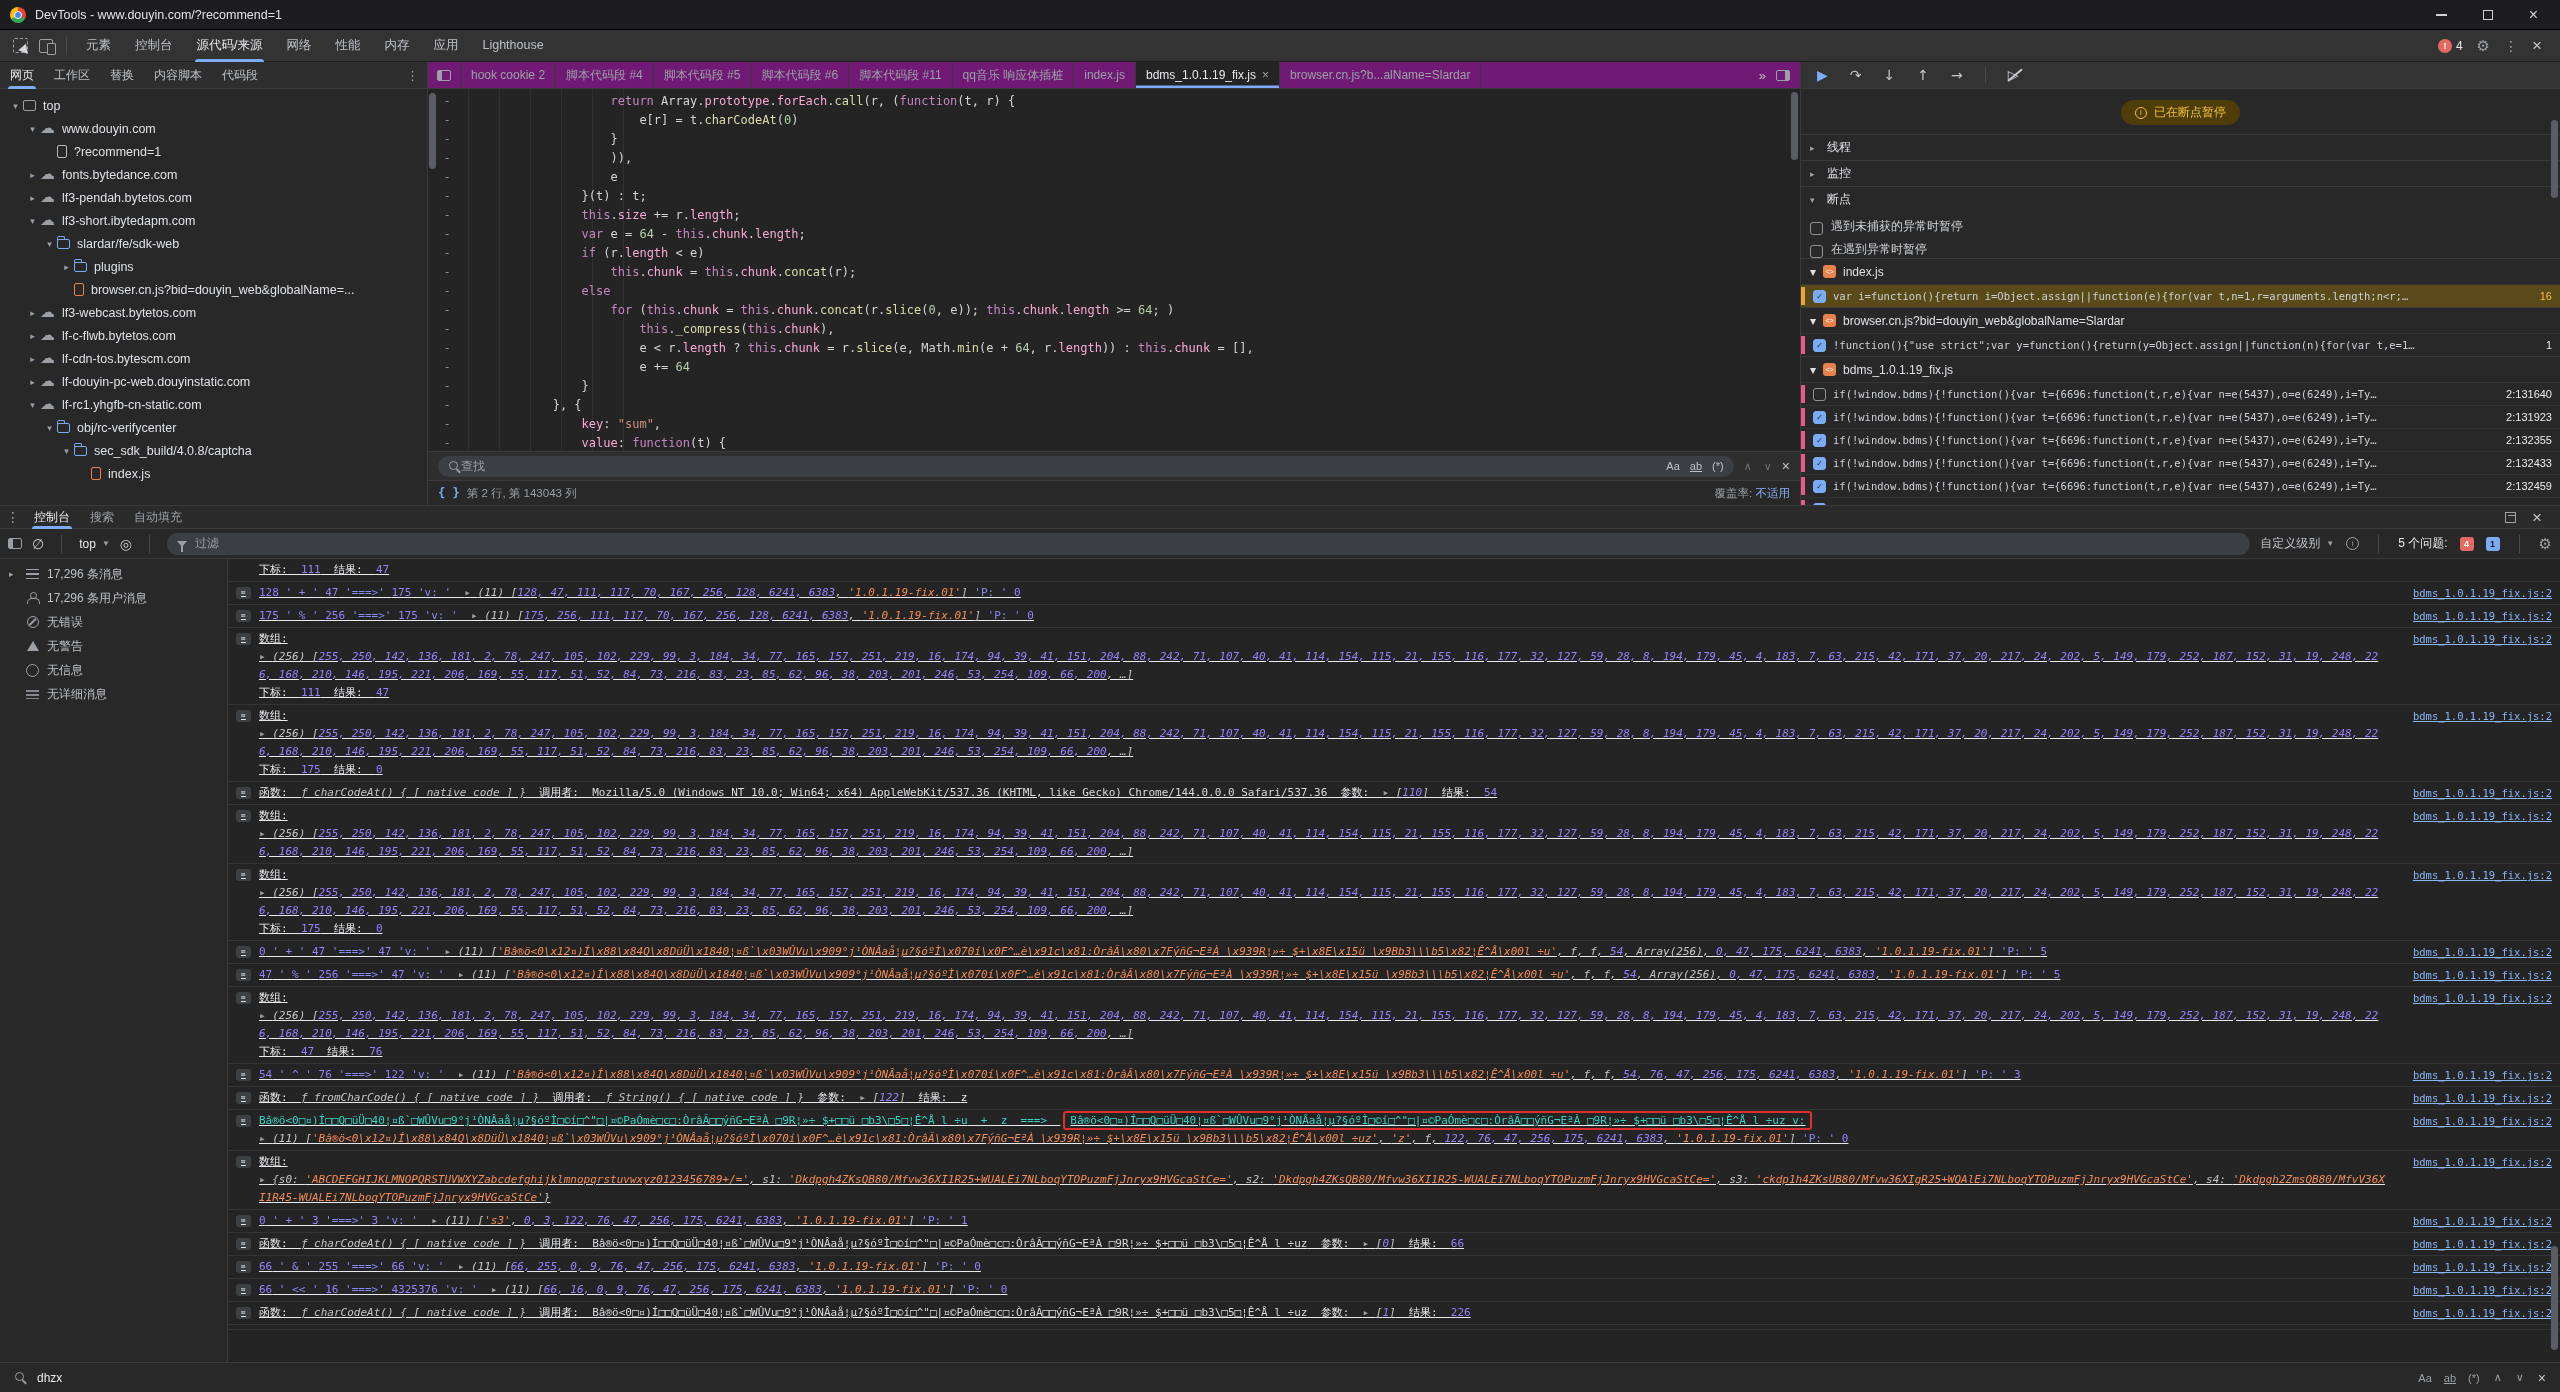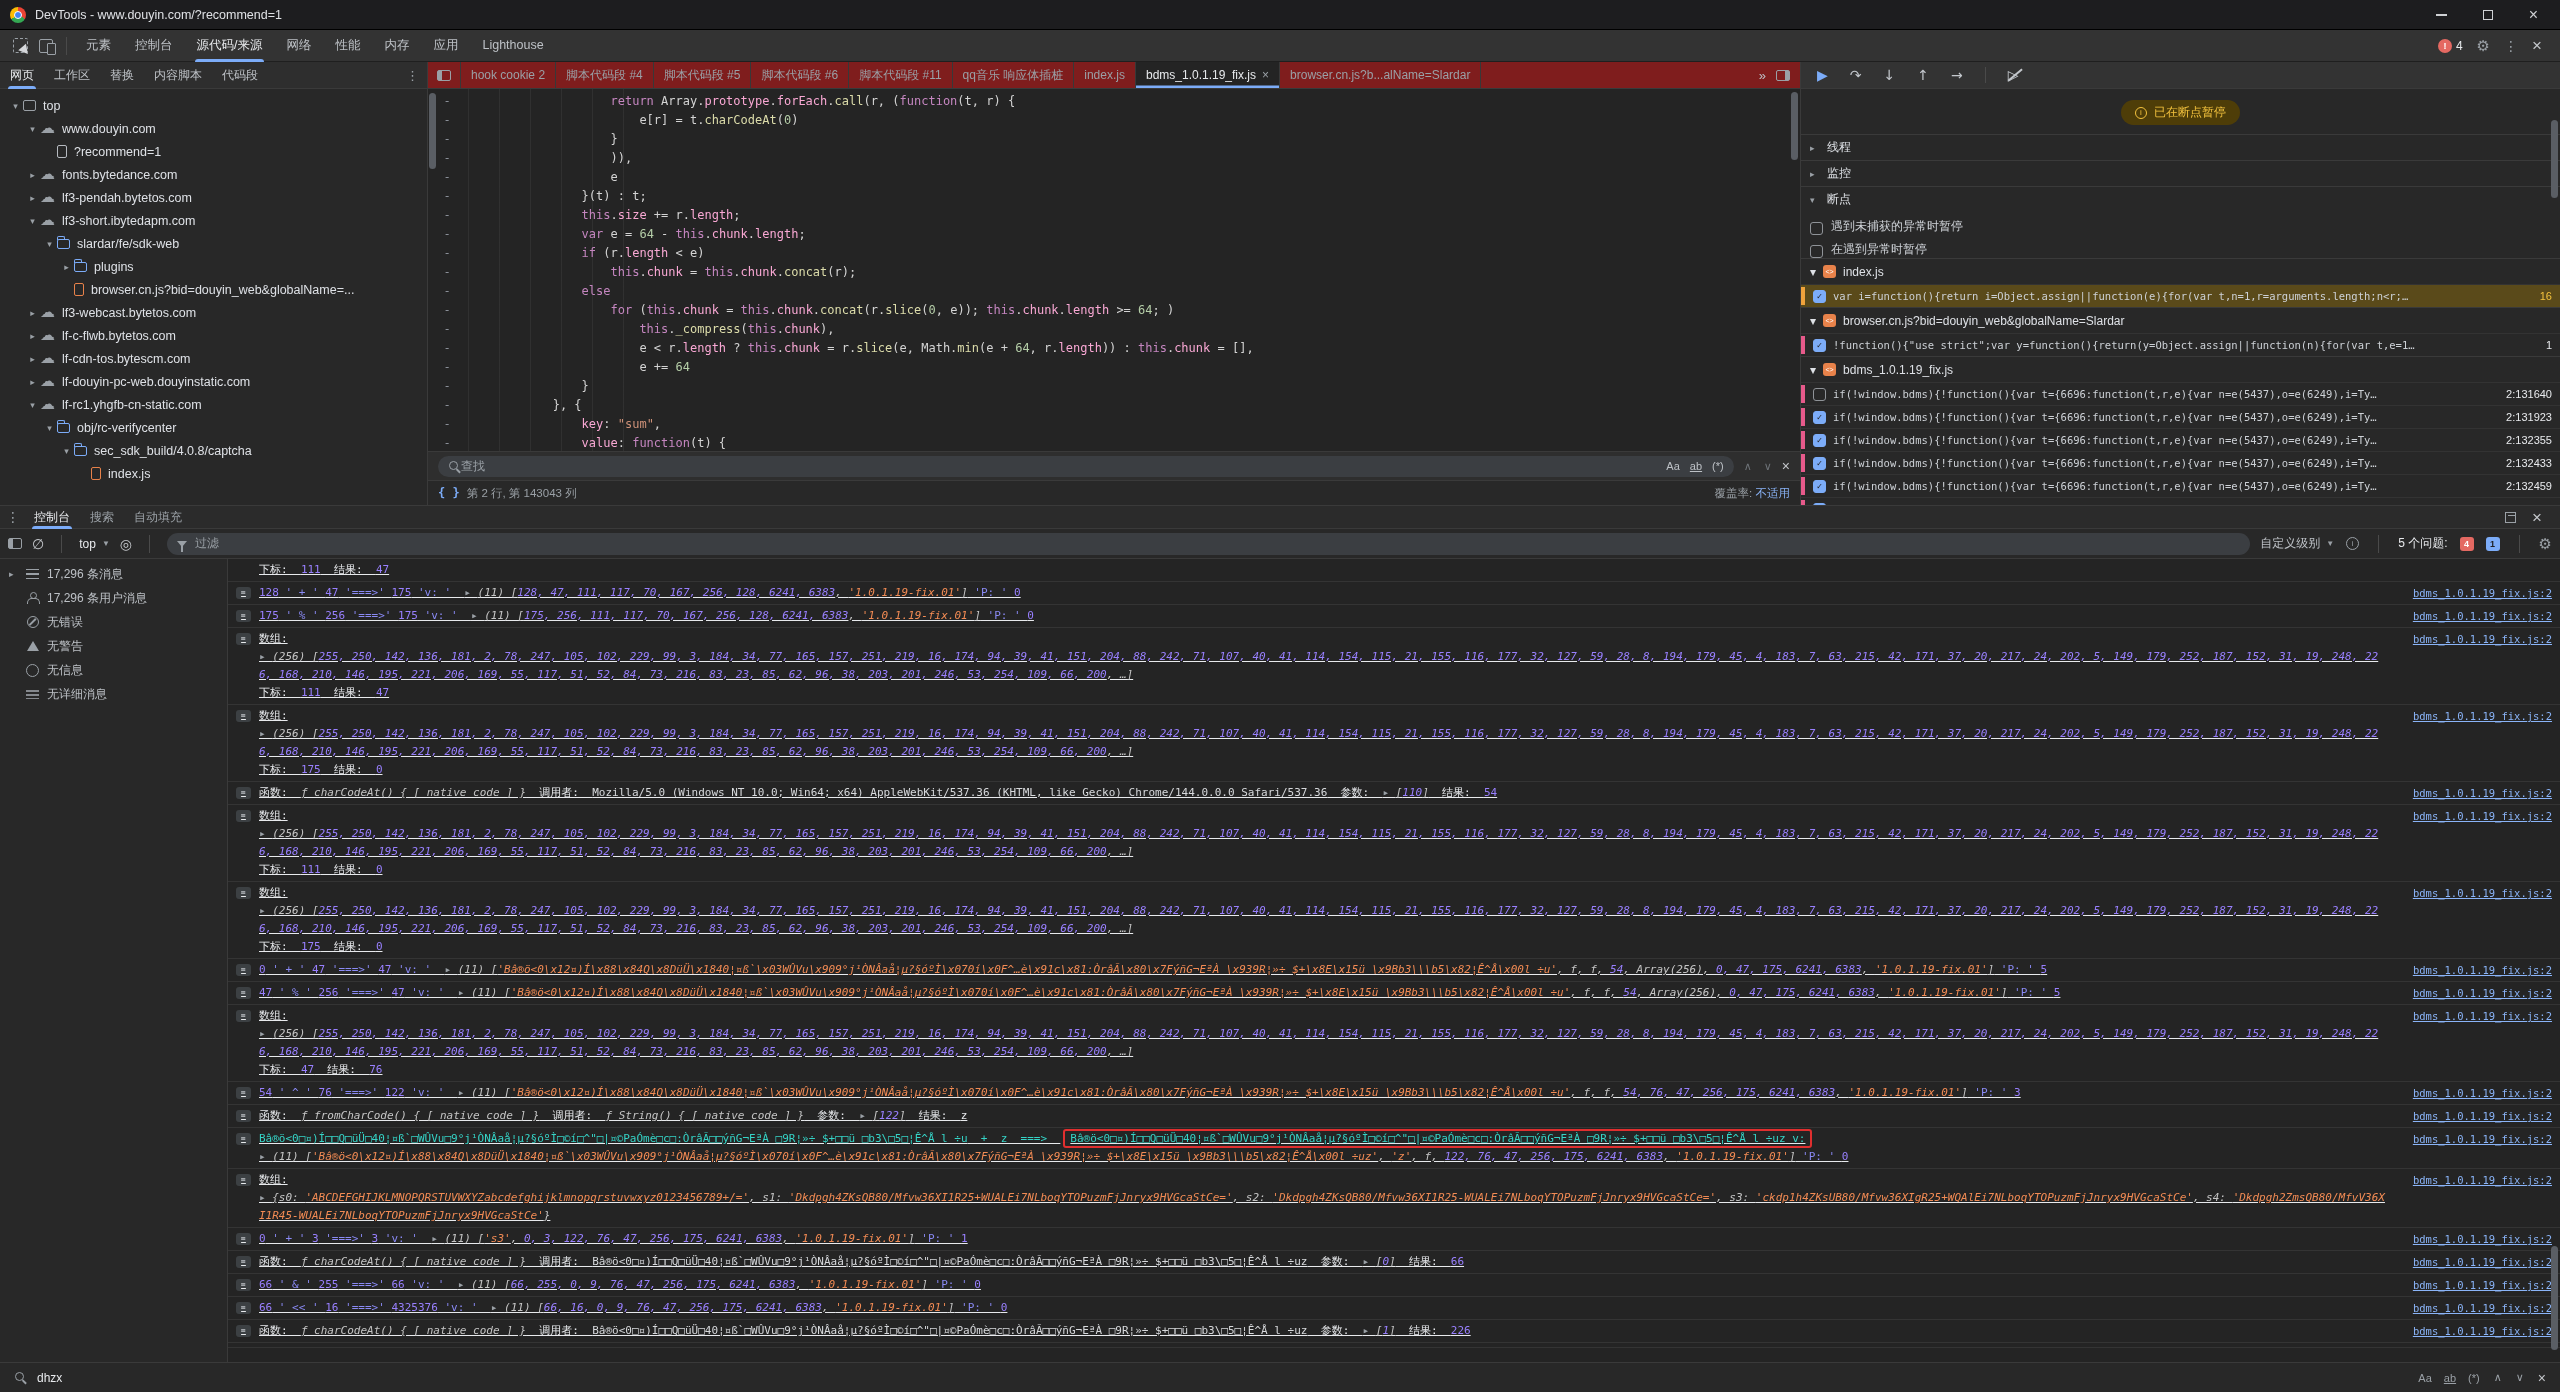--- a/index.html
+++ b/index.html
@@ -48,21 +48,21 @@
   .tarrow { width:15px; flex:none; text-align:center; color:#9aa0a6; font-size:9px; }
   .ticn { flex:none; margin-right:7px; display:inline-flex; align-items:center; justify-content:center; }
   .ic-frame { width:13px; height:11px; border:1.5px solid #9aa0a6; border-radius:2px; }
   .ic-cloud { color:#9aa0a6; font-size:15px; line-height:1; font-family:"DejaVu Sans",sans-serif; }
   .ic-folder { width:13px; height:10px; border:1.5px solid #7cacf8; border-radius:2px; position:relative; }
   .ic-folder::before { content:""; position:absolute; top:-4px; left:-1px; width:6px; height:3px; border:1.5px solid #7cacf8; border-bottom:none; border-radius:2px 2px 0 0; }
   .ic-file { width:10px; height:13px; border:1.5px solid #b6bac0; border-radius:2px; }
   .ic-file.js { border-color:#e8824a; }
 
   .s-main { flex:1; min-width:0; display:flex; flex-direction:column; background:#242424; }
-  .ftabs { height:27px; flex:none; background:#7f1d1d; display:flex; align-items:stretch; border-bottom:1px solid #3a3a3a; font-size:12px; color:#9aa0a6; overflow:hidden; }
+  .ftabs { height:27px; flex:none; background:#701a75; display:flex; align-items:stretch; border-bottom:1px solid #3a3a3a; font-size:12px; color:#9aa0a6; overflow:hidden; }
   .ftab { padding:0 10px; display:flex; align-items:center; gap:6px; border-right:1px solid #383838; white-space:nowrap; }
   .ftab.act { background:#242424; color:#e8eaed; box-shadow:inset 0 -2.5px 0 #7cacf8; }
   .ftab .fx { color:#9aa0a6; font-size:12px; }
   .i-panel { width:14px; height:11px; border:1.5px solid #9aa0a6; border-radius:2px; position:relative; flex:none; }
   .i-panel::before { content:""; position:absolute; left:0; top:0; bottom:0; width:4px; background:#9aa0a6; }
   .i-panel.r::before { left:auto; right:0; }
   .ftab-lead { display:flex; align-items:center; padding:0 9px; border-right:1px solid #383838; }
   .ftab-more { margin-left:auto; display:flex; align-items:center; gap:10px; padding:0 10px; color:#bdc1c6; font-size:13px; }
 
   .code { flex:1; position:relative; overflow:hidden; font:12px/19px "DejaVu Sans Mono",monospace; padding-top:3px; }
@@ -715,21 +715,20 @@
             <div class="cmsg">
               <div class="clineX"><span class="c-lb">函数:  </span><span class="c-it">ƒ charCodeAt() { [ native code ] }</span><span class="c-lb">  调用者:  </span><span class="c-ua">Mozilla/5.0 (Windows NT 10.0; Win64; x64) AppleWebKit/537.36 (KHTML, like Gecko) Chrome/144.0.0.0 Safari/537.36</span><span class="c-lb">  参数:  </span><span class="c-ca">▸ </span><span class="c-it">[</span><span class="c-np">110</span><span class="c-it">]</span><span class="c-lb">  结果:  </span><span class="c-n">54</span></div>
             </div>
             <a class="srclink">bdms_1.0.1.19_fix.js:2</a>
           </div>
           <div class="crow">
             <span class="rowico">≡</span>
             <div class="cmsg">
               <div class="clineX"><span class="c-lb">数组:</span></div>
               <div class="clineX"><span class="c-ca">▸ </span><span class="c-it">(256) [</span><span class="c-np">255, 250, 142, 136, 181, 2, 78, 247, 105, 102, 229, 99, 3, 184, 34, 77, 165, 157, 251, 219, 16, 174, 94, 39, 41, 151, 204, 88, 242, 71, 107, 40, 41, 114, 154, 115, 21, 155, 116, 177, 32, 127, 59, 28, 8, 194, 179, 45, 4, 183, 7, 63, 215, 42, 171, 37, 20, 217, 24, 202, 5, 149, 179, 252, 187, 152, 31, 19, 248, 226, 168, 210, 146, 195, 221, 206, 169, 55, 117, 51, 52, 84, 73, 216, 83, 23, 85, 62, 96, 38, 203, 201, 246, 53, 254, 109, 66, 200</span><span class="c-it">, …]</span></div>
-              <div class="clineX"><span class="c-lb">下标:  </span><span class="c-n">111</span><span class="c-lb">  结果:  </span><span class="c-n">0</span></div>
             </div>
             <a class="srclink">bdms_1.0.1.19_fix.js:2</a>
           </div>
           <div class="crow">
             <span class="rowico">≡</span>
             <div class="cmsg">
               <div class="clineX"><span class="c-lb">数组:</span></div>
               <div class="clineX"><span class="c-ca">▸ </span><span class="c-it">(256) [</span><span class="c-np">255, 250, 142, 136, 181, 2, 78, 247, 105, 102, 229, 99, 3, 184, 34, 77, 165, 157, 251, 219, 16, 174, 94, 39, 41, 151, 204, 88, 242, 71, 107, 40, 41, 114, 154, 115, 21, 155, 116, 177, 32, 127, 59, 28, 8, 194, 179, 45, 4, 183, 7, 63, 215, 42, 171, 37, 20, 217, 24, 202, 5, 149, 179, 252, 187, 152, 31, 19, 248, 226, 168, 210, 146, 195, 221, 206, 169, 55, 117, 51, 52, 84, 73, 216, 83, 23, 85, 62, 96, 38, 203, 201, 246, 53, 254, 109, 66, 200</span><span class="c-it">, …]</span></div>
               <div class="clineX"><span class="c-lb">下标:  </span><span class="c-n">175</span><span class="c-lb">  结果:  </span><span class="c-n">0</span></div>
             </div>

